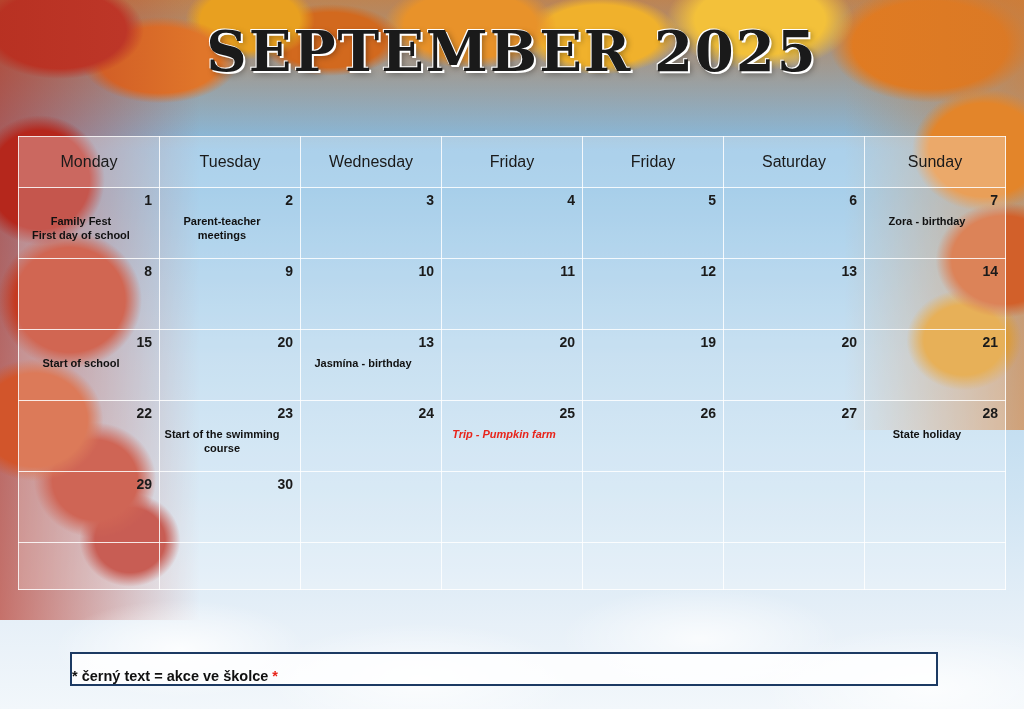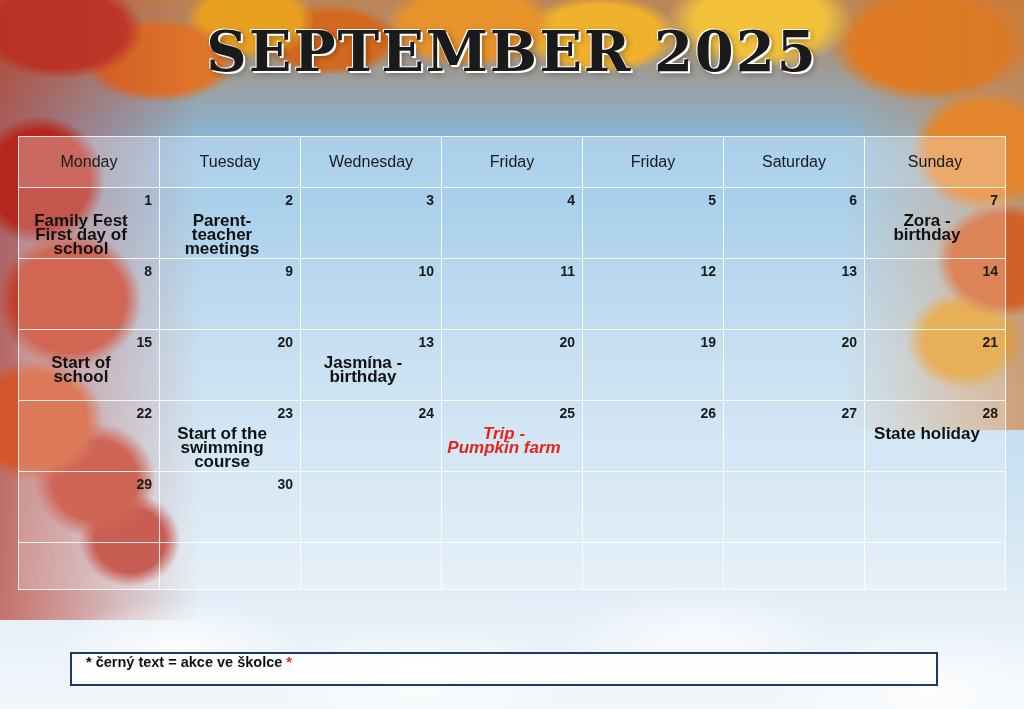--- a/index.html
+++ b/index.html
@@ -128,21 +128,21 @@
     font-size: 14px;
     font-weight: bold;
     color: #1a1a1a;
   }
   .events {
     position: absolute;
     top: 26px;
     left: 0;
     right: 16px;
     text-align: center;
-    font-size: 17px;
+    font-size: 11px;
     font-weight: bold;
     line-height: 14px;
     color: #111111;
     padding: 0 3px;
   }
   .ev-red {
     color: #e8241a;
     font-style: italic;
   }
   .empty-row .daycell {
@@ -151,22 +151,21 @@
   
   .legend {
     position: absolute;
     left: 70px;
     top: 652px;
     width: 868px;
     height: 34px;
     border: 2px solid #1c3a63;
     background: rgba(255,255,255,0.82);
     display: flex;
-    align-items: flex-start;
-    padding-left: 14px;
+    align-items: flex-end;
     box-sizing: border-box;
     font-size: 14.5px;
     font-weight: bold;
     color: #111111;
   }
   .legend .red {
     color: #e8241a;
   }
 </style>
 </head>

